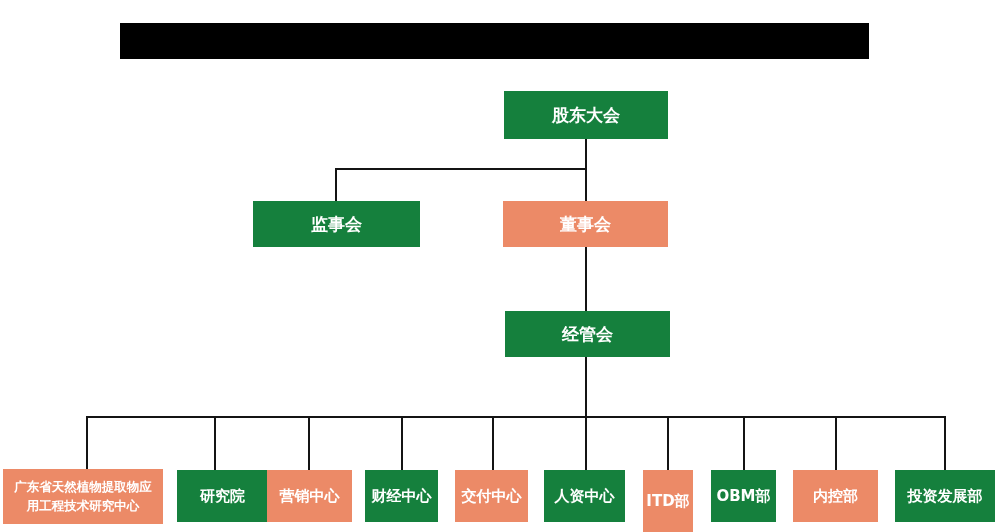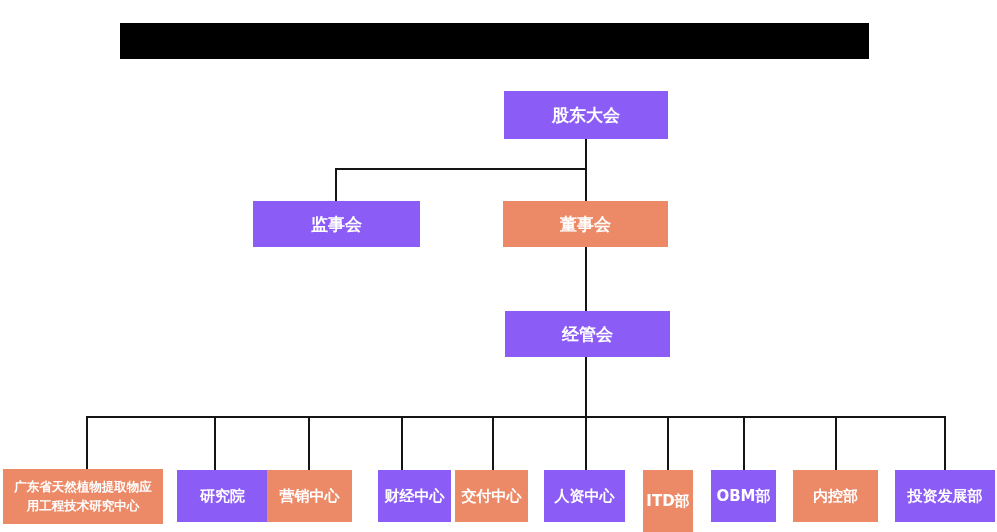--- a/index.html
+++ b/index.html
@@ -24,36 +24,36 @@
   .node {
     position: absolute;
     display: flex;
     align-items: center;
     justify-content: center;
     text-align: center;
     color: #ffffff;
     font-weight: bold;
     box-sizing: border-box;
   }
-  .primary   { background: #8b5cf6; }
+  .primary   { background: #15803d; }
   .secondary { background: #EC8A67; }
   .line {
     position: absolute;
     background: #141414;
   }
   
   .n-root { left: 504px; top:  91px; width: 164px; height: 48px; font-size: 17px; }
   .n-sup  { left: 253px; top: 201px; width: 167px; height: 46px; font-size: 17px; }
   .n-dir  { left: 503px; top: 201px; width: 165px; height: 46px; font-size: 17px; }
   .n-mgmt { left: 505px; top: 311px; width: 165px; height: 46px; font-size: 17px; }
   
   .d1  { left:   3px; top: 469px; width: 160px; height: 55px; font-size: 12.5px; line-height: 1.45; padding: 12px 10px; }
   .d2  { left: 177px; top: 470px; width:  91px; height: 52px; font-size: 15px; }
   .d3  { left: 267px; top: 470px; width:  85px; height: 52px; font-size: 15px; }
-  .d4  { left: 365px; top: 470px; width:  73px; height: 52px; font-size: 15px; margin-left: 13px; }
+  .d4  { left: 365px; top: 470px; width:  73px; height: 52px; font-size: 15px; }
   .d5  { left: 455px; top: 470px; width:  73px; height: 52px; font-size: 15px; }
   .d6  { left: 544px; top: 470px; width:  81px; height: 52px; font-size: 15px; }
   .d7  { left: 643px; top: 470px; width:  50px; height: 62px; font-size: 15px; }
   .d8  { left: 711px; top: 470px; width:  65px; height: 52px; font-size: 15px; }
   .d9  { left: 793px; top: 470px; width:  85px; height: 52px; font-size: 15px; }
   .d10 { left: 895px; top: 470px; width: 100px; height: 52px; font-size: 15px; }
 </style>
 </head>
 <body>
 

